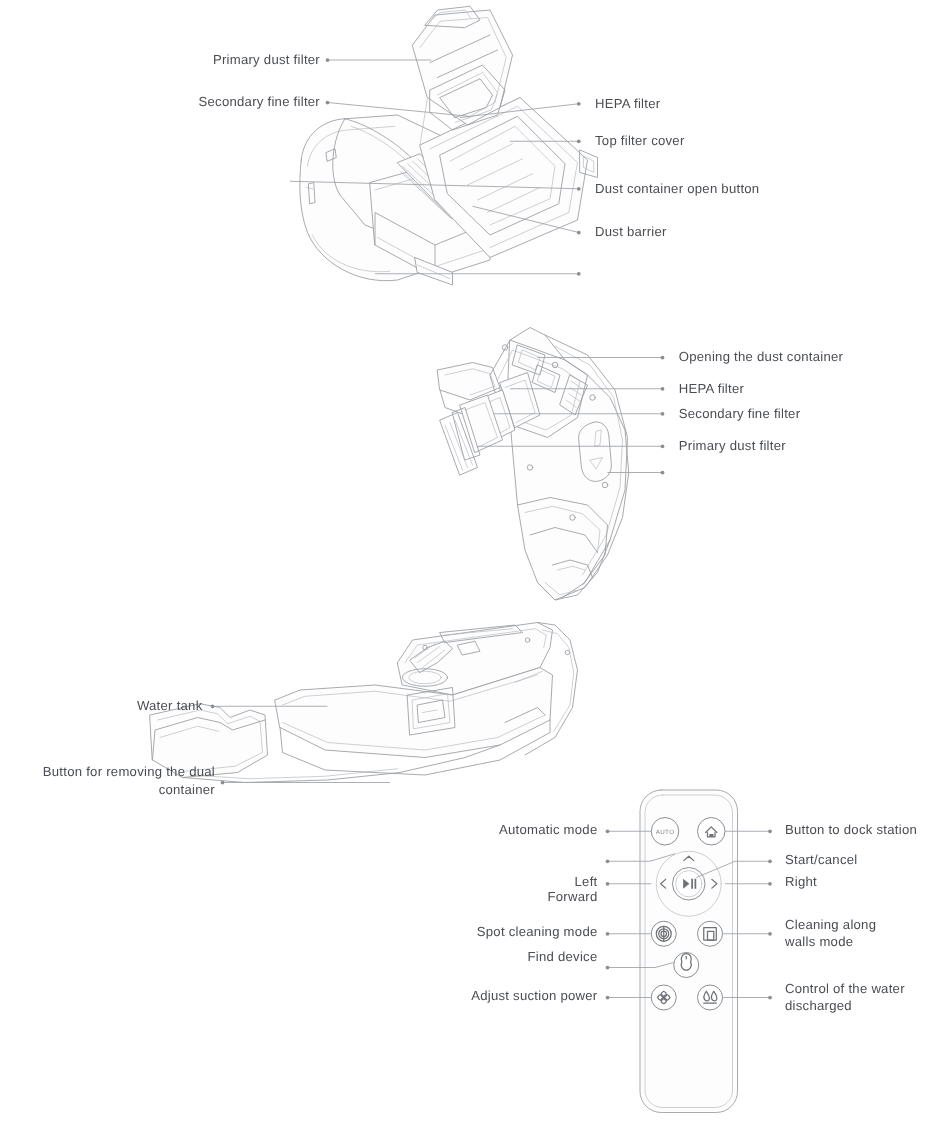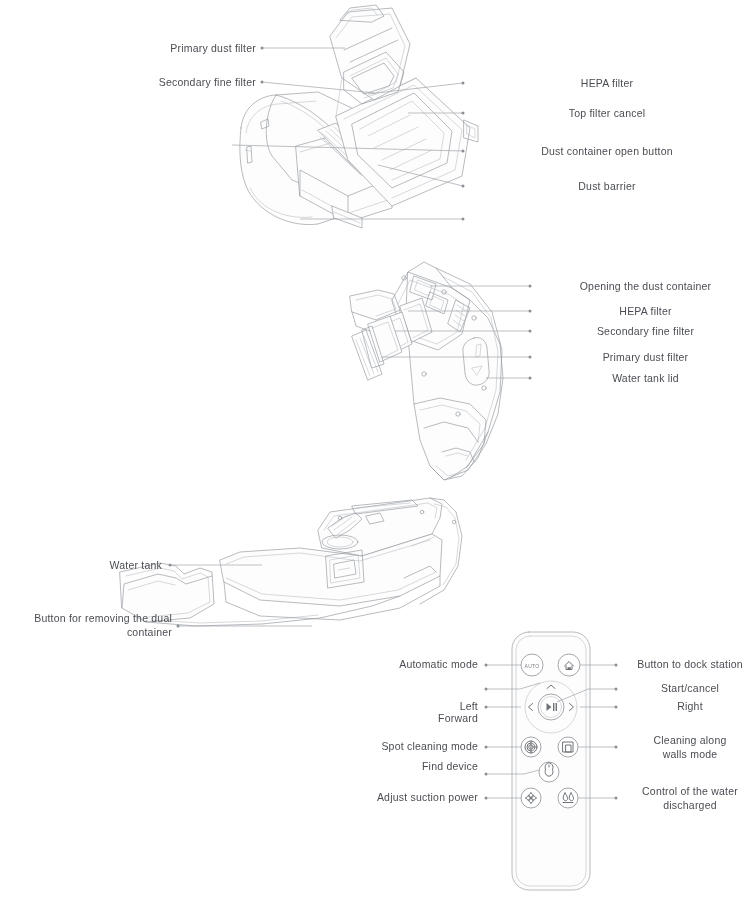--- a/index.html
+++ b/index.html
@@ -30,21 +30,21 @@
   }
   .lbl {
     position: absolute;
     font-size: 10.5px;
     line-height: 13.5px;
     color: #4a4d53;
     white-space: pre-line;
     letter-spacing: 0.02em;
   }
   .lbl.r { text-align: right; }
-  .lbl.l { text-align: center; }
+  .lbl.l { text-align: left; }
 </style>
 </head>
 <body>
 
 <div class="stage">
 
   <svg class="art" viewBox="0 0 752 899">
     <defs>
       <style>
         .ln  { fill:none; stroke:#9a9ea4; stroke-width:0.7; stroke-linejoin:round; stroke-linecap:round; }
@@ -349,29 +349,28 @@
       <circle cx="616" cy="707" r="1.5"></circle>
         <circle cx="616" cy="747" r="1.5"></circle>
       <circle cx="616" cy="798" r="1.5"></circle>
     </g>
   </svg>
 
   <div class="lbl r" style="left:60px; top:42px; width:196px;">Primary dust filter</div>
   <div class="lbl r" style="left:60px; top:76px; width:196px;">Secondary fine filter</div>
 
   <div class="lbl l" style="left:476px; top:77px; width:262px;">HEPA filter</div>
-  <div class="lbl l" style="left:476px; top:107px; width:262px;">Top filter cancel</div>
+  <div class="lbl l" style="left:476px; top:107px; width:262px;">Top filter cover</div>
   <div class="lbl l" style="left:476px; top:145px; width:262px;">Dust container open button</div>
   <div class="lbl l" style="left:476px; top:180px; width:262px;">Dust barrier</div>
 
   <div class="lbl l" style="left:543px; top:280px; width:205px;">Opening the dust container</div>
   <div class="lbl l" style="left:543px; top:305px; width:205px;">HEPA filter</div>
   <div class="lbl l" style="left:543px; top:325px; width:205px;">Secondary fine filter</div>
   <div class="lbl l" style="left:543px; top:351px; width:205px;">Primary dust filter</div>
-  <div class="lbl l" style="left:543px; top:372px; width:205px;">Water tank lid</div>
 
   <div class="lbl r" style="left:10px; top:559px; width:152px;">Water tank</div>
   <div class="lbl r" style="left:0px; top:612px; width:172px;">Button for removing the dual
 container</div>
 
   <div class="lbl r" style="left:300px; top:658px; width:178px;">Automatic mode</div>
   <div class="lbl r" style="left:300px; top:682px; width:178px;margin-top:30px;">Forward</div>
   <div class="lbl r" style="left:300px; top:700px; width:178px;">Left</div>
   <div class="lbl r" style="left:300px; top:740px; width:178px;">Spot cleaning mode</div>
   <div class="lbl r" style="left:300px; top:760px; width:178px;">Find device</div>

